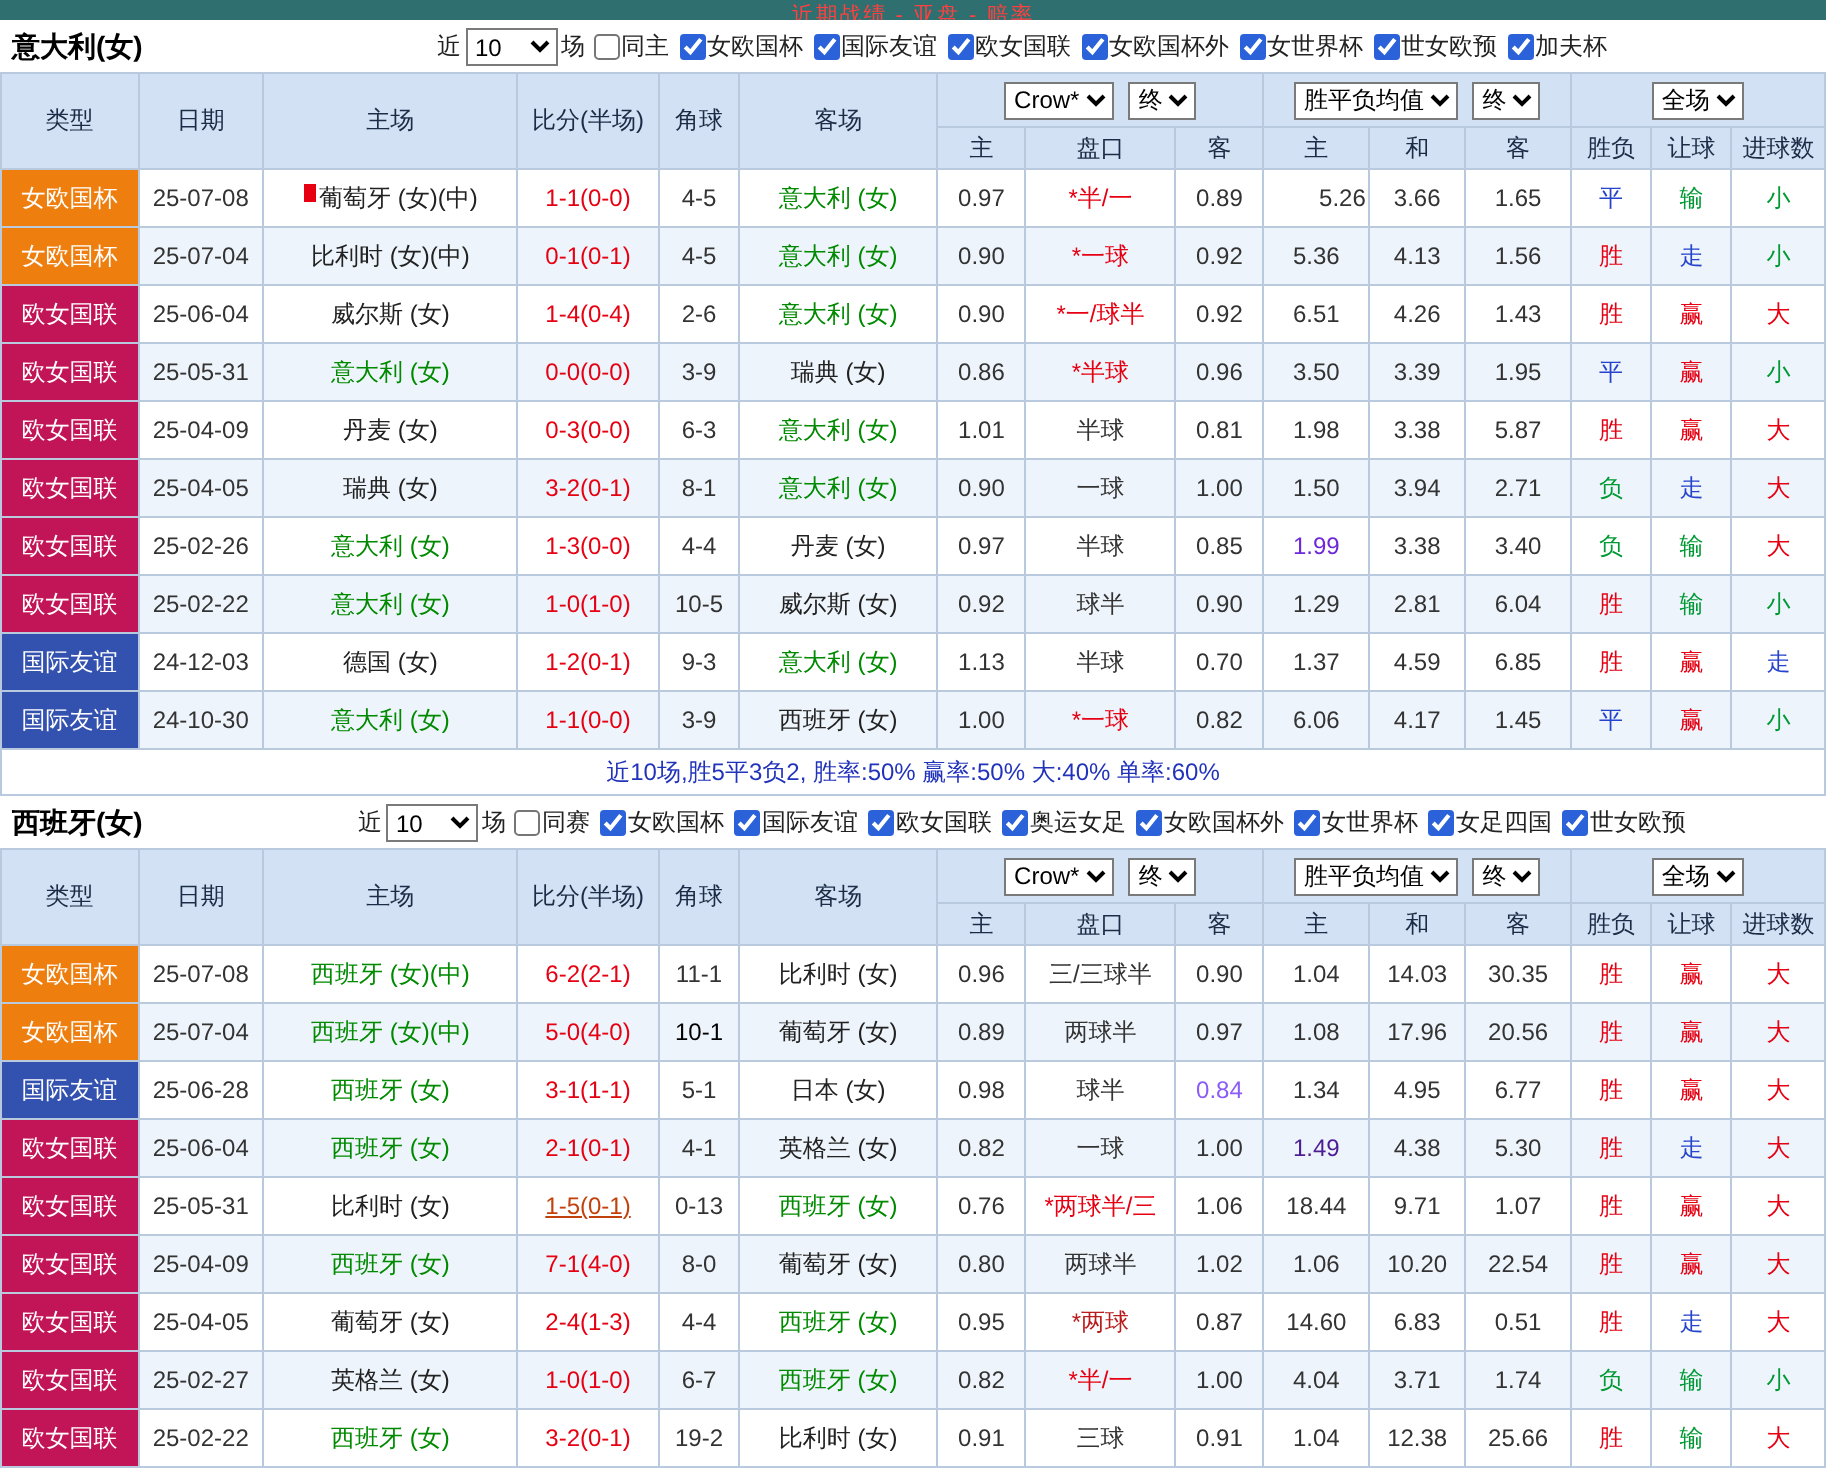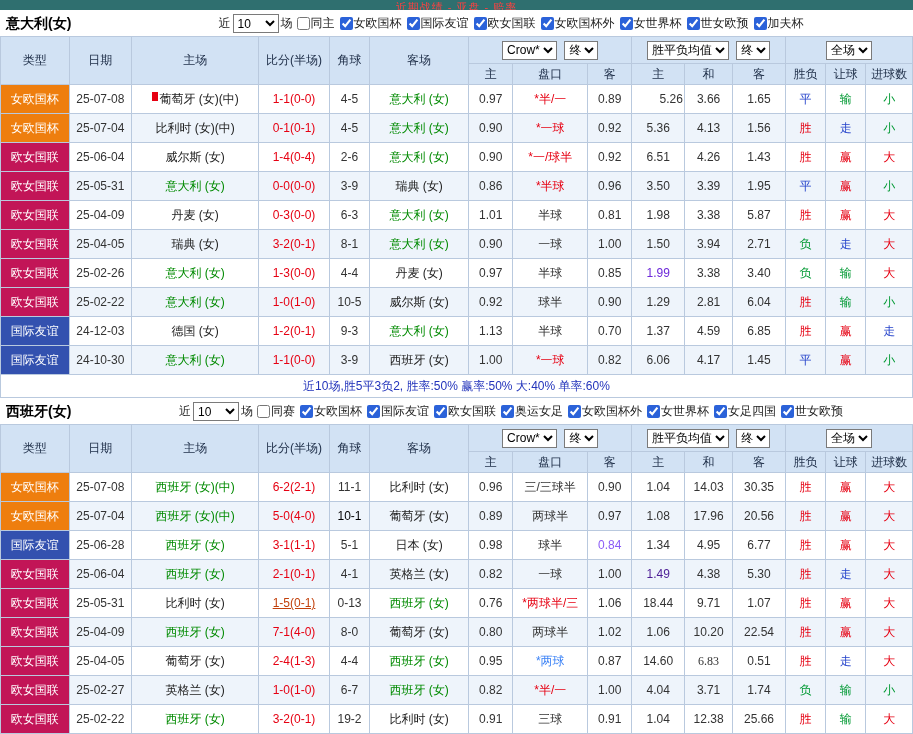--- a/index.html
+++ b/index.html
@@ -439,24 +439,24 @@
           <td style="color: rgb(230, 0, 18);">大</td>
         </tr>
         <tr>
           <td style="background: rgb(194, 21, 87); color: rgb(255, 255, 255);">欧女国联</td>
           <td style="color: rgb(51, 51, 51);">25-04-05</td>
           <td style="color: rgb(34, 34, 34);">葡萄牙 (女)</td>
           <td style="color: rgb(230, 0, 18);">2-4(1-3)</td>
           <td style="color: rgb(51, 51, 51);">4-4</td>
           <td style="color: rgb(0, 138, 0);">西班牙 (女)</td>
           <td style="color: rgb(51, 51, 51);">0.95</td>
-          <td style="color: #3b82f6;"><span>*</span>两球</td>
+          <td style="color: #b91c1c;"><span>*</span>两球</td>
           <td style="color: rgb(51, 51, 51);">0.87</td>
           <td style="color: rgb(51, 51, 51);">14.60</td>
-          <td style="color: rgb(51, 51, 51); font-family: Liberation Serif, serif;">6.83</td>
+          <td style="color: rgb(51, 51, 51);">6.83</td>
           <td style="color: rgb(51, 51, 51);">0.51</td>
           <td style="color: rgb(230, 0, 18);">胜</td>
           <td style="color: rgb(37, 67, 203);">走</td>
           <td style="color: rgb(230, 0, 18);">大</td>
         </tr>
         <tr>
           <td style="background: rgb(194, 21, 87); color: rgb(255, 255, 255);">欧女国联</td>
           <td style="color: rgb(51, 51, 51);">25-02-27</td>
           <td style="color: rgb(34, 34, 34);">英格兰 (女)</td>
           <td style="color: rgb(230, 0, 18);">1-0(1-0)</td>

